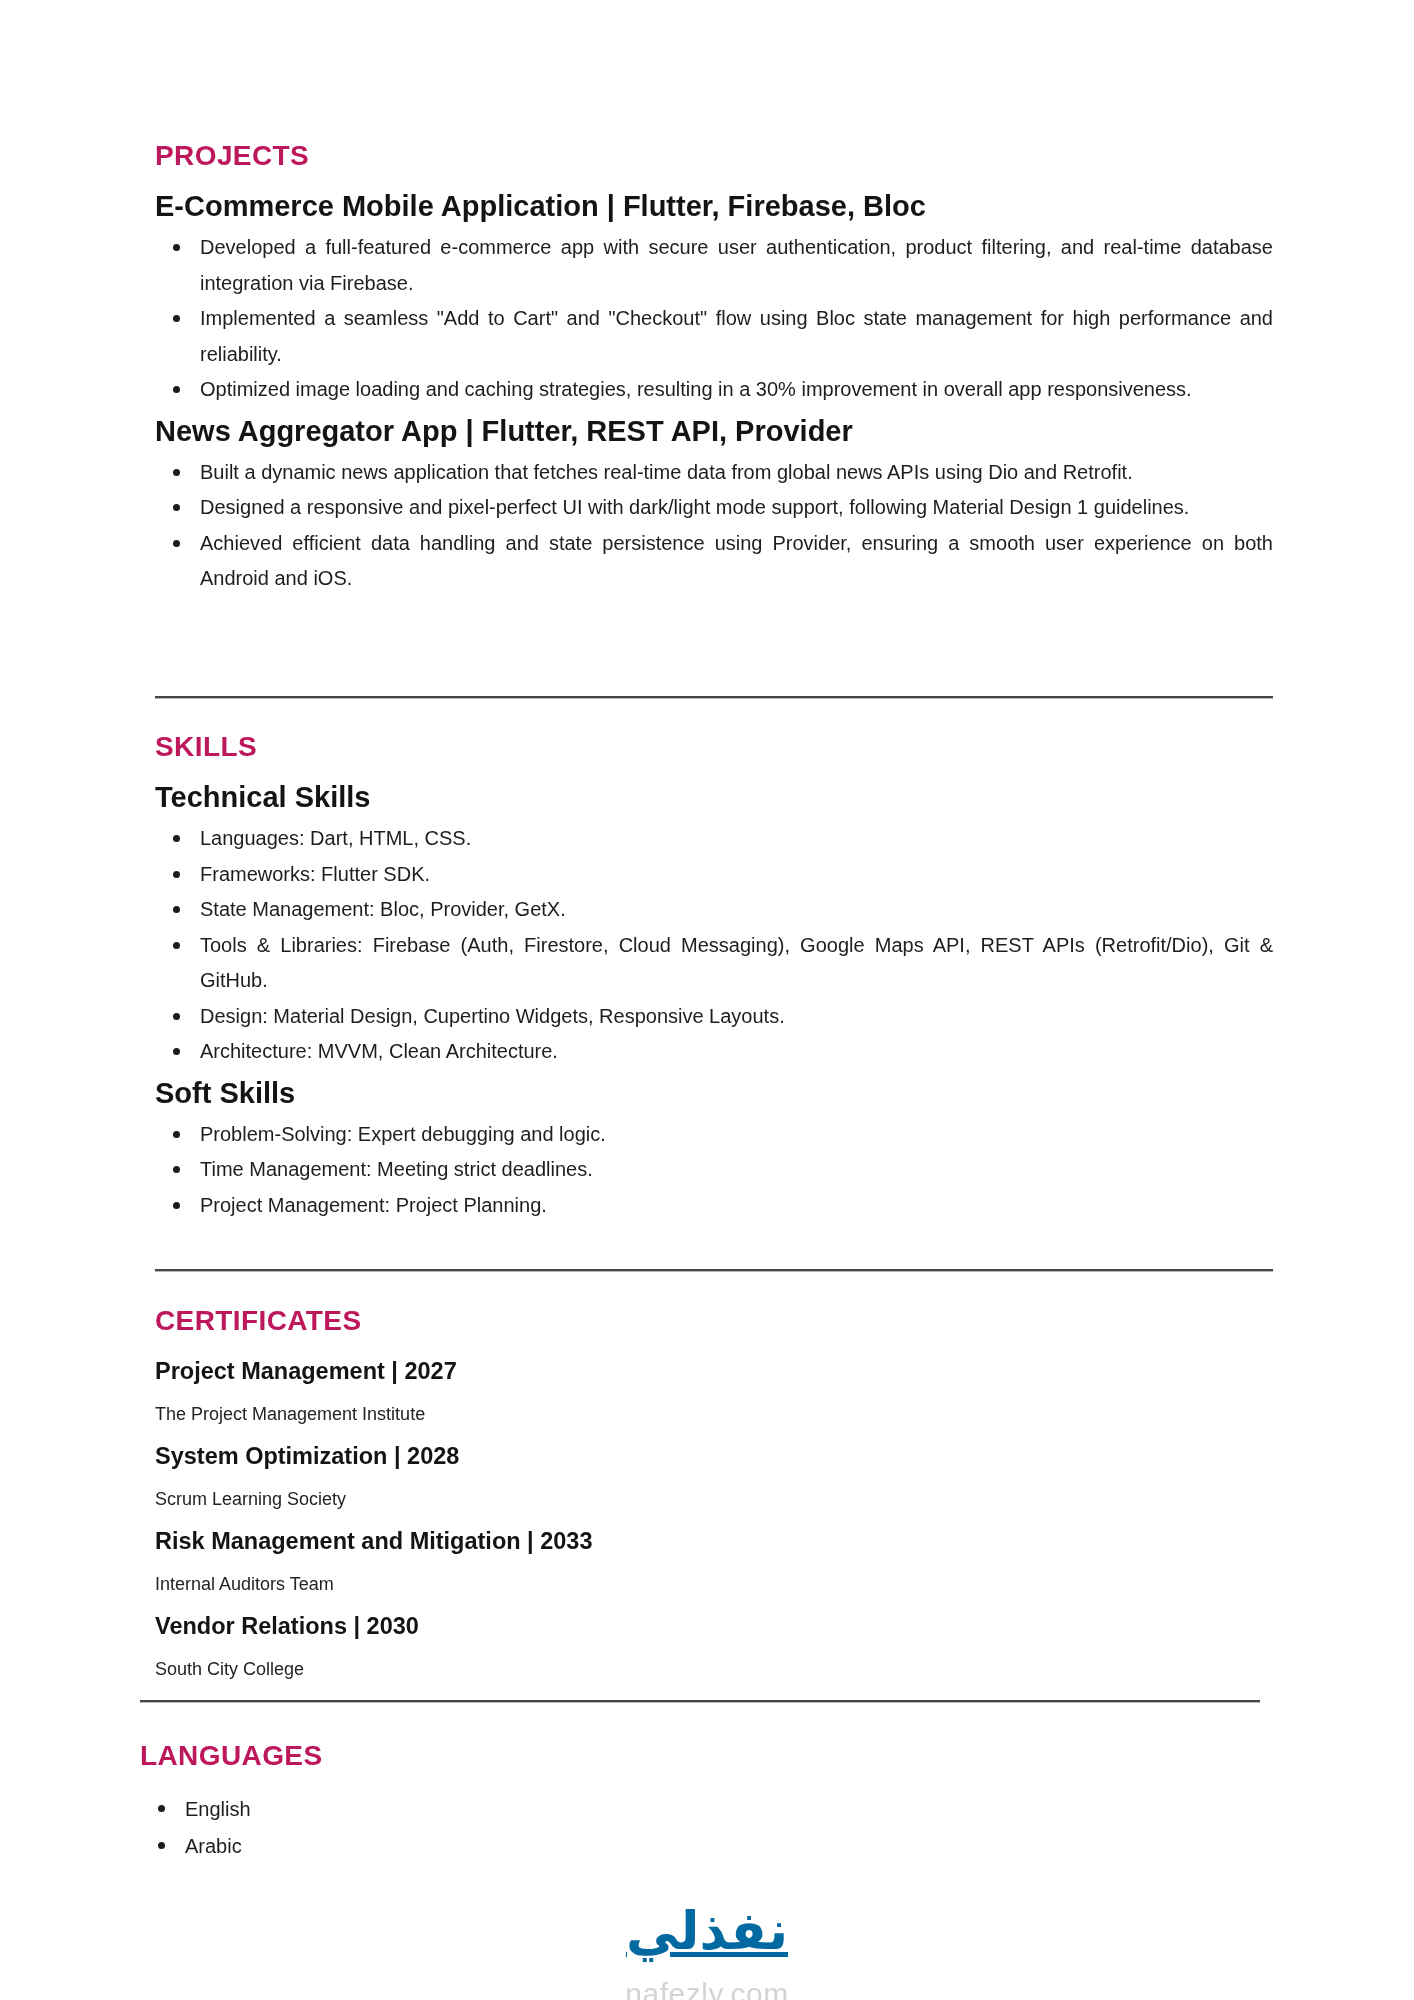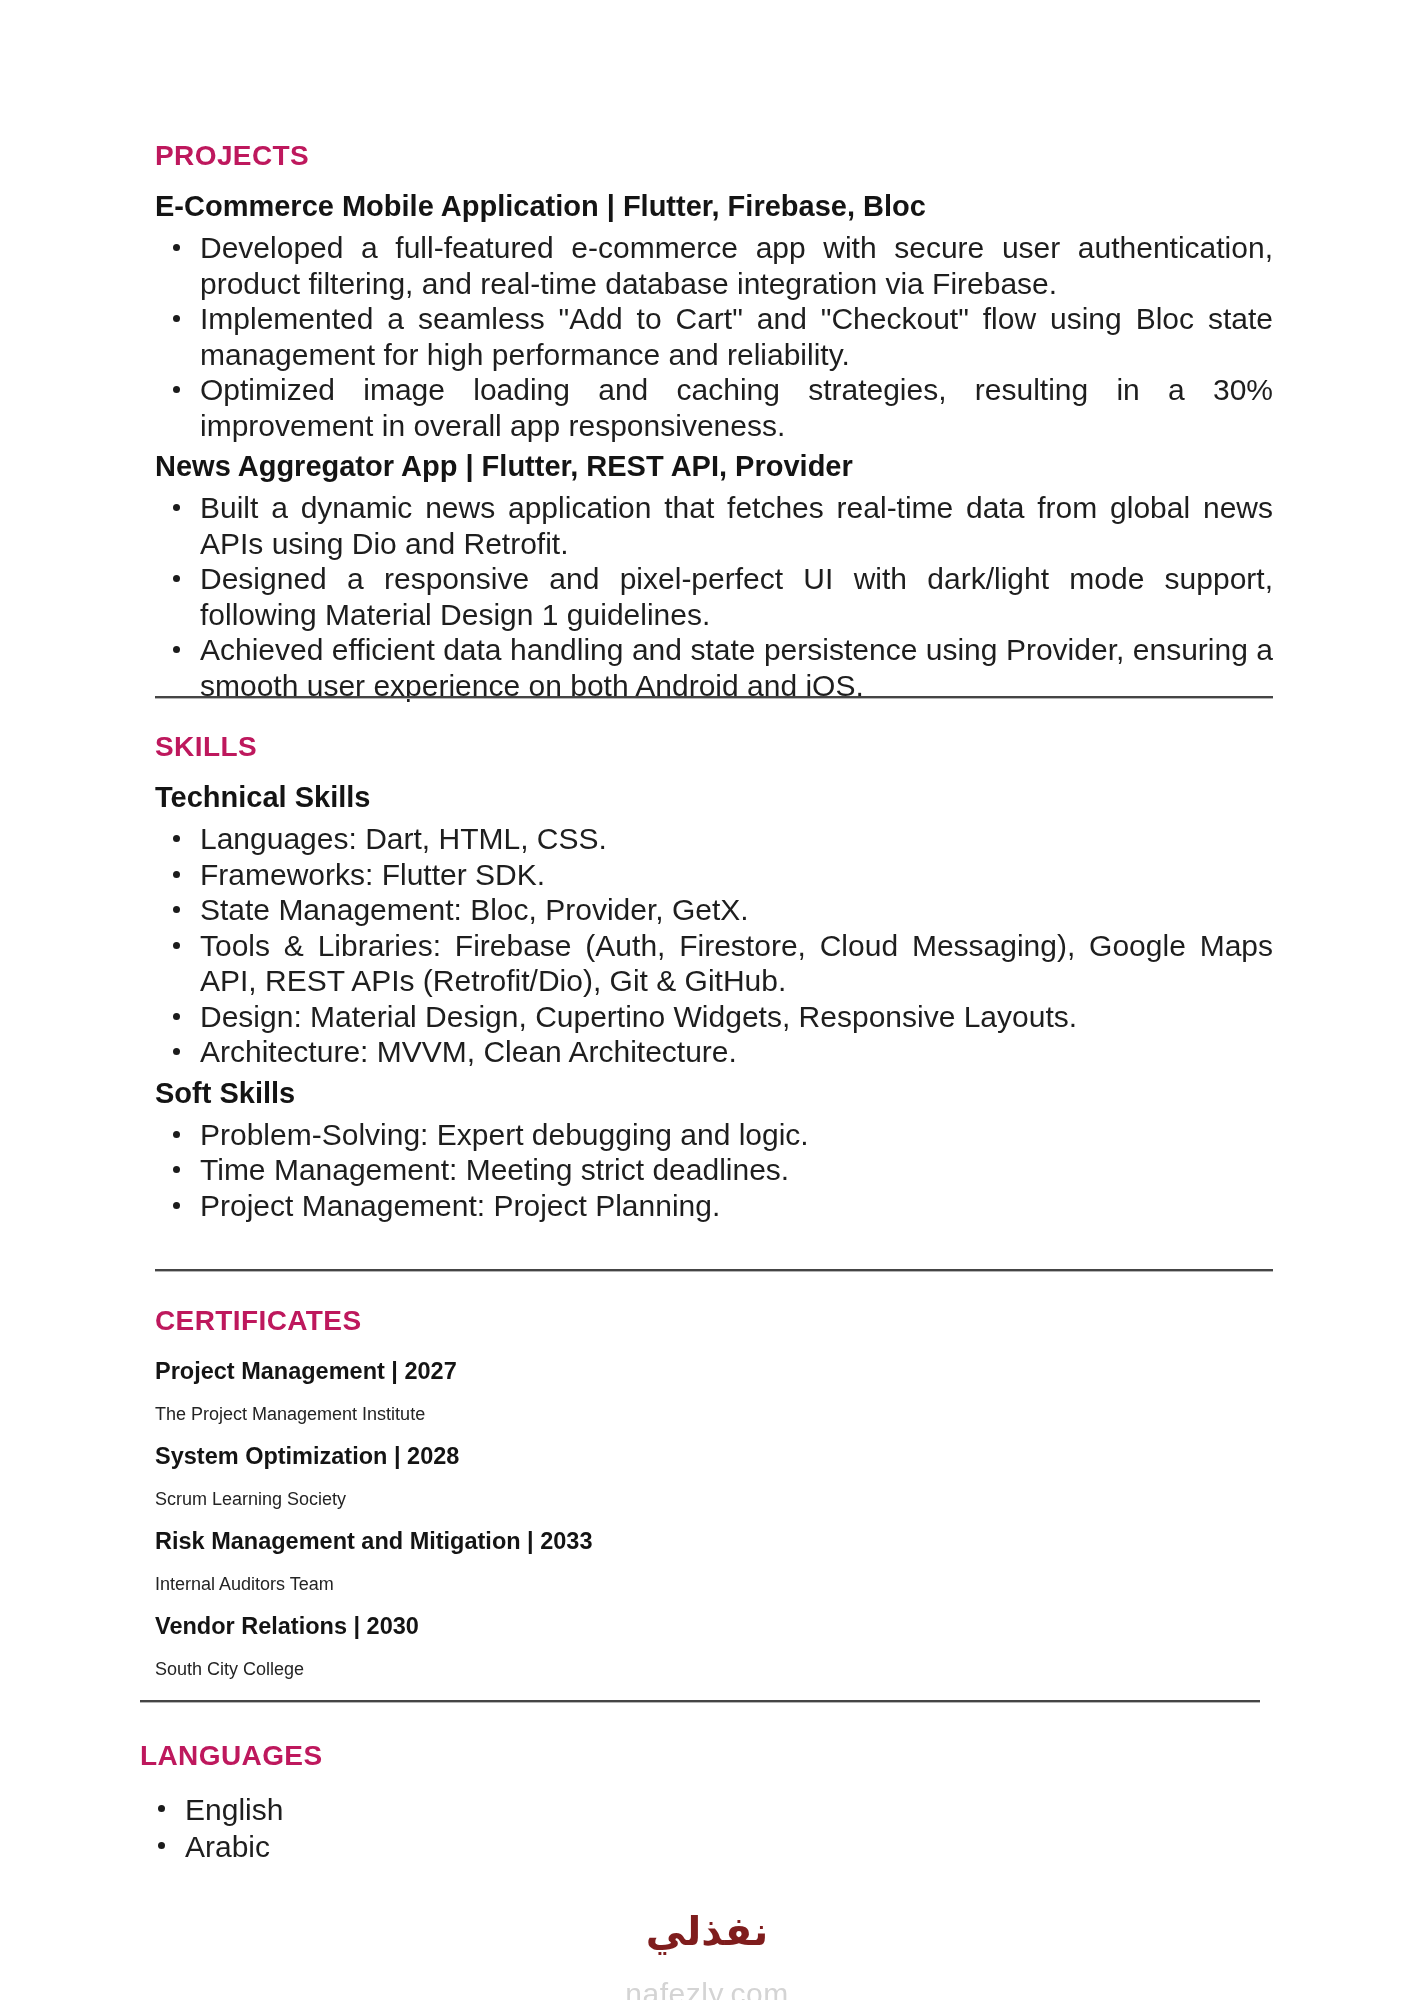--- a/index.html
+++ b/index.html
@@ -28,39 +28,39 @@
     letter-spacing:.4px;line-height:28px;margin:0 0 21px 0;
   }
   .sub-heading{
     font-size:29px;font-weight:700;color:#141414;
     line-height:30px;margin:0 0 9px 0;
   }
   .sub-heading.spaced{margin-top:8px;}
 
   ul.bullets{list-style:none;margin:0;padding:0 0 0 45px;}
   ul.bullets li{
-    position:relative;font-size:30px;line-height:35.5px;
+    position:relative;font-size:20px;line-height:35.5px;
     text-align:justify;color:#1e1e1e;
   }
   ul.bullets li::before{
     content:"";position:absolute;left:-27px;top:14px;
     width:7px;height:7px;border-radius:50%;background:#1b1b1b;
   }
   ul.bullets.loose li{text-align:left;}
 
   .cert-name{font-size:23.5px;font-weight:700;line-height:30px;margin:0 0 15px 0;color:#141414;}
   .cert-issuer{font-size:18px;line-height:27px;margin:0 0 13px 0;color:#242424;}
 
   .watermark{
     position:absolute;top:1903px;left:0;width:1414px;
     text-align:center;user-select:none;
   }
   .wm-logo{
     font-family:"DejaVu Sans", sans-serif;
-    font-size:40px;font-weight:700;line-height:56px;color:#7f1d1d;
+    font-size:53px;font-weight:700;line-height:56px;color:#0369a1;text-decoration:underline;
   }
   .wm-site{
     font-size:30px;line-height:30px;color:#d4d4d4;letter-spacing:.5px;
     font-weight:400;margin-top:20px;
   }
 </style>
 </head>
 <body>
 
 <div class="page">

